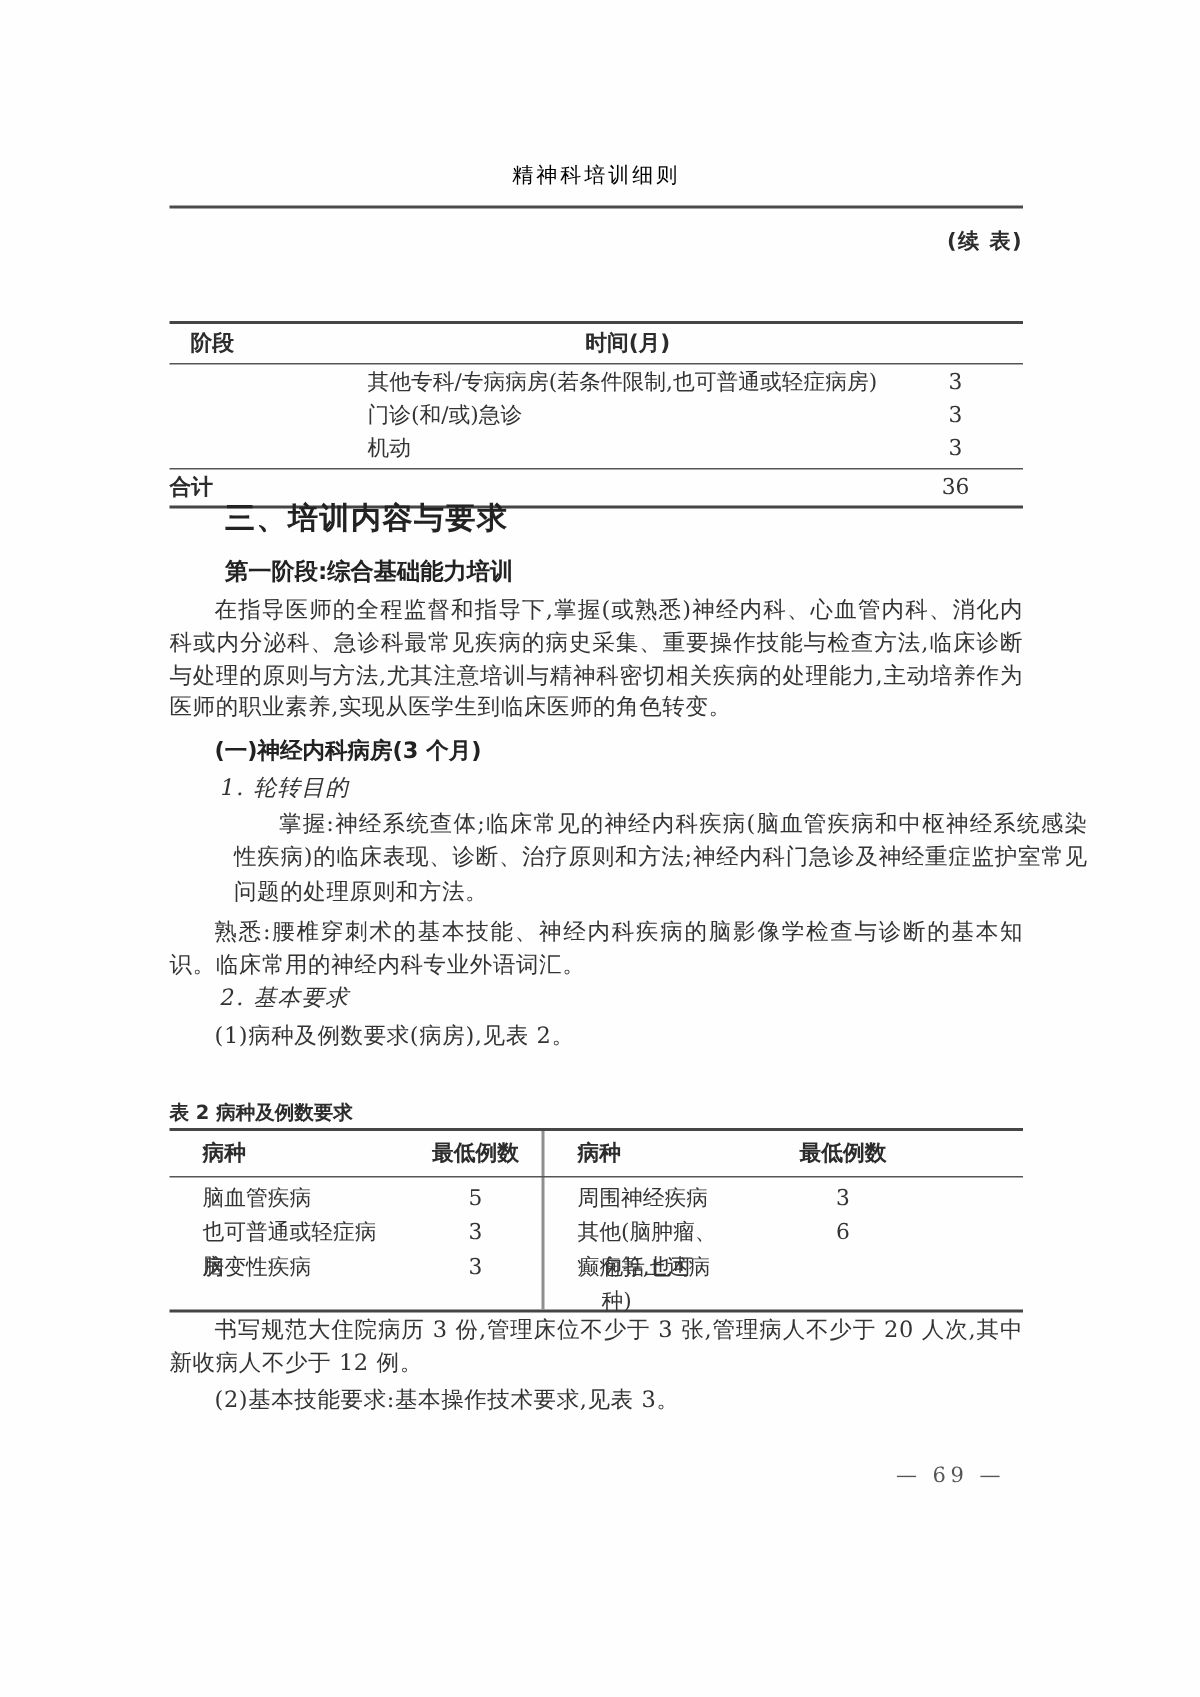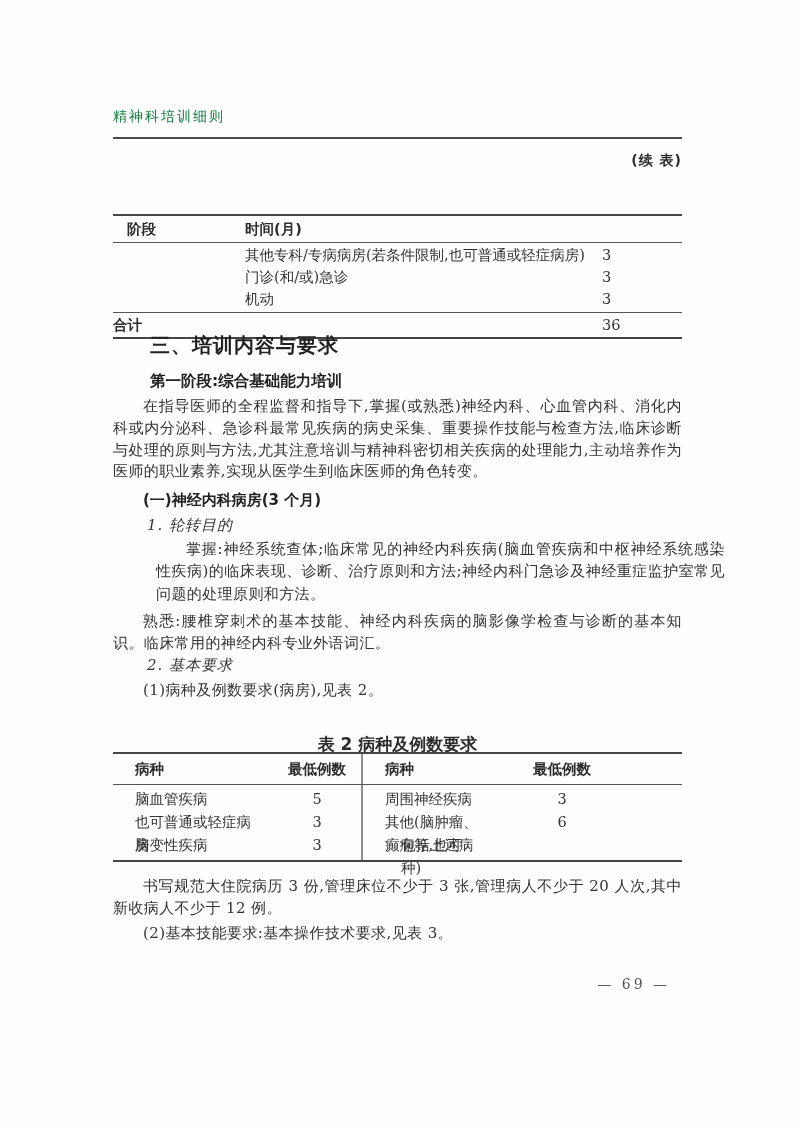--- a/index.html
+++ b/index.html
@@ -14,24 +14,24 @@
   }
   .content {
     position:absolute; left:113px; top:0;
     width:569px; height:1131px;
   }
   .abs { position:absolute; left:0; width:569px; }
 
   
   .running-head {
     top:108px; height:20px;
-    text-align:left;
+    text-align:center;
     font-family:Liberation Mono, monospace;
     font-size:14px; letter-spacing:2px;
-    color:#15803d;
+    color:#000000;
   }
   .head-rule { top:137px; height:2px; background:#4a4a4a; }
 
   .cont-label {
     top:152px;
     text-align:right;
     font-family:"DejaVu Sans", sans-serif;
     font-weight:bold; font-size:14px; color:#2c2c2c;
     letter-spacing:1px;
   }
@@ -42,21 +42,21 @@
   .t1-head {
     height:27px; line-height:27px;
     border-bottom:1px solid #555555;
     font-family:"DejaVu Sans", sans-serif;
     font-weight:bold; font-size:14.5px; color:#2c2c2c;
   }
   .t1-head .c1 { padding-left:14px; }
   .t1-head .c3 { text-align:right; padding-right:10px; }
   .t1-body .t1-row { height:22px; line-height:22px; font-size:14.5px; }
   .t1-body { padding:1px 0 2px 0; }
-  .t1-row .c3 { text-align:left; padding-right:10px; }
+  .t1-row .c3 { text-align:center; padding-right:10px; }
   .t1-total {
     border-top:1px solid #555555;
     height:25px; line-height:25px; font-size:14.5px;
   }
   .t1-total .c1 { font-family:"DejaVu Sans", sans-serif; font-weight:bold; color:#2c2c2c; }
 
   
   .sec-title {
     top:332px;
     font-family:"DejaVu Sans", sans-serif;
@@ -88,39 +88,39 @@
   .item1 { top:516px; }
   .p-master   { top:538px; line-height:22.4px;margin-left:43px; }
   .p-familiar { top:610px; line-height:22.4px; }
   .item2 { top:656px; }
   .req1  { top:680px; text-indent:2em; font-size:15px; }
   .p-after { top:875px; line-height:22.4px; }
   .req2  { top:923px; text-indent:2em; font-size:15px; }
 
   
   .t2-caption {
-    top:733px; text-align:center;
-    font-family:"DejaVu Sans", sans-serif;
-    font-weight:bold; font-size:17px; color:#2c2c2c;
+    top:733px; 
+    font-family:"DejaVu Sans", sans-serif;
+    font-weight:bold; font-size:13px; color:#2c2c2c;
   }
   .table2 {
     top:752px;
     border-top:2px solid #454545; border-bottom:2px solid #454545;
     display:flex;
   }
   .t2-half-left  { width:248px; padding-right:4px; }
   .t2-half-right { width:321px; border-left:2px solid #8f8f8f; padding-right:60px; }
   .t2-row { display:grid; grid-template-columns:1fr 80px;gap:16px; }
   .t2-half-right .t2-row { grid-template-columns:1fr 120px; }
   .t2-head {
     height:30px; line-height:30px;
     font-family:"DejaVu Sans", sans-serif;
     font-weight:bold; font-size:14.5px; color:#2c2c2c;
   }
-  .t2-body { padding-top:4px; padding-bottom:3px; }
+  .t2-body { padding-top:4px; padding-bottom:16px; }
   .t2-body .t2-row { height:23px; line-height:23px; font-size:14.5px; }
   .t2-row .name { padding-left:22px; }
   .t2-row .num  { text-align:center; }
   .t2-row .name.indent { padding-left:38px; }
   .t2-headline {
     position:absolute; left:0; top:30px; width:569px; height:1px;
     background:#555555;
   }
   .table2-wrap { position:relative; }
 

